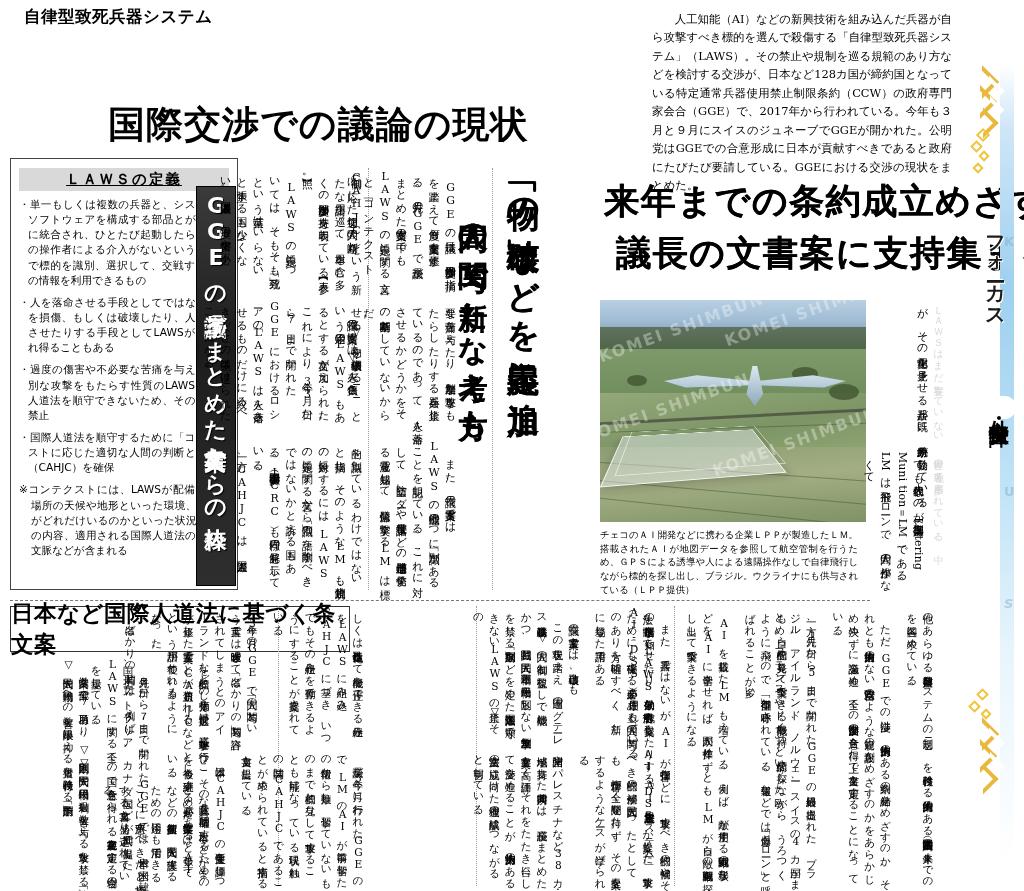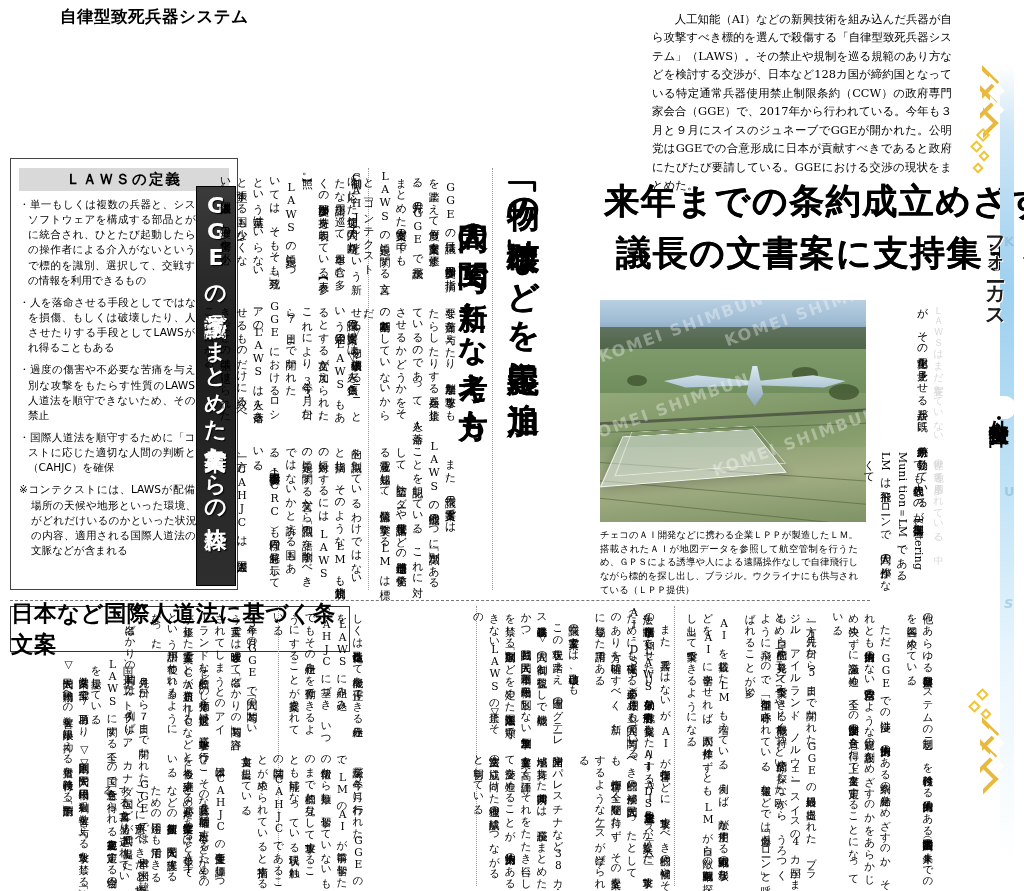--- a/index.html
+++ b/index.html
@@ -25,21 +25,21 @@
     writing-mode:vertical-rl;
     -webkit-writing-mode:vertical-rl;
     text-orientation:mixed;
     line-height:1.42;
   }
 
   
   .kicker{
     position:absolute;left:24px;top:6px;
     font-family:"DejaVu Sans","Liberation Sans",sans-serif;
-    font-weight:bold;font-size:16.5px;letter-spacing:0.5px;margin-left:36px;
+    font-weight:bold;font-size:16.5px;letter-spacing:0.5px;
   }
   .main-title{
     position:absolute;left:18px;top:22px;
     font-family:"DejaVu Sans","Liberation Sans",sans-serif;
     font-weight:bold;font-size:62px;letter-spacing:-1px;
     white-space:nowrap;line-height:1.05;
   }
   .main-title .outline{
     color:#fff;
     -webkit-text-stroke:3px #000;
@@ -65,20 +65,21 @@
     position:absolute;left:10px;top:158px;width:228px;height:432px;
     border:1px solid #444;background:#fff;box-sizing:border-box;
     padding:7px 8px 6px 8px;
   }
   .defbox h3{
     margin:2px 0 6px 0;text-align:center;
     background:#d9d9d9;
     font-family:"DejaVu Sans","Liberation Sans",sans-serif;
     font-weight:bold;font-size:14.5px;letter-spacing:2px;
     padding:2px 0;
+    text-decoration:underline;
   }
   .defbox ul{list-style:none;margin:0 0 6px 0;padding:0;}
   .defbox li{
     font-size:10.6px;line-height:1.43;text-align:justify;
     margin-bottom:7px;padding-left:9px;text-indent:-9px;
     font-family:"DejaVu Sans","Liberation Sans",sans-serif;
   }
   .defbox li.note{padding-left:12px;text-indent:-12px;}
 
   
@@ -237,20 +238,21 @@
     line-height:1.5;
   }
   .bsep{position:absolute;border-left:1px dotted #999;}
 </style>
 </head>
 <body>
 
 <div class="page">
 
   <div class="kicker">自律型致死兵器システム</div>
+  <div class="sub-title">国際交渉での議論の現状</div>
 
   <div class="lead">
     <p>　人工知能（AI）などの新興技術を組み込んだ兵器が自ら攻撃すべき標的を選んで殺傷する「自律型致死兵器システム」（LAWS）。その禁止や規制を巡る規範のあり方などを検討する交渉が、日本など128カ国が締約国となっている特定通常兵器使用禁止制限条約（CCW）の政府専門家会合（GGE）で、2017年から行われている。今年も３月と９月にスイスのジュネーブでGGEが開かれた。公明党はGGEでの合意形成に日本が貢献すべきであると政府にたびたび要請している。GGEにおける交渉の現状をまとめた。</p>
   </div>
 
   <div class="defbox">
     <h3>ＬＡＷＳの定義</h3>
     <ul>
       <li>・単一もしくは複数の兵器と、システムやソフトウェアを構成する部品とが機能的に統合され、ひとたび起動したら、人間の操作者による介入がないという環境下で標的を識別、選択して、交戦するための情報を利用できるもの</li>
       <li>・人を落命させる手段としてではなく、物を損傷、もしくは破壊したり、人を負傷させたりする手段としてLAWSが使用され得ることもある</li>

